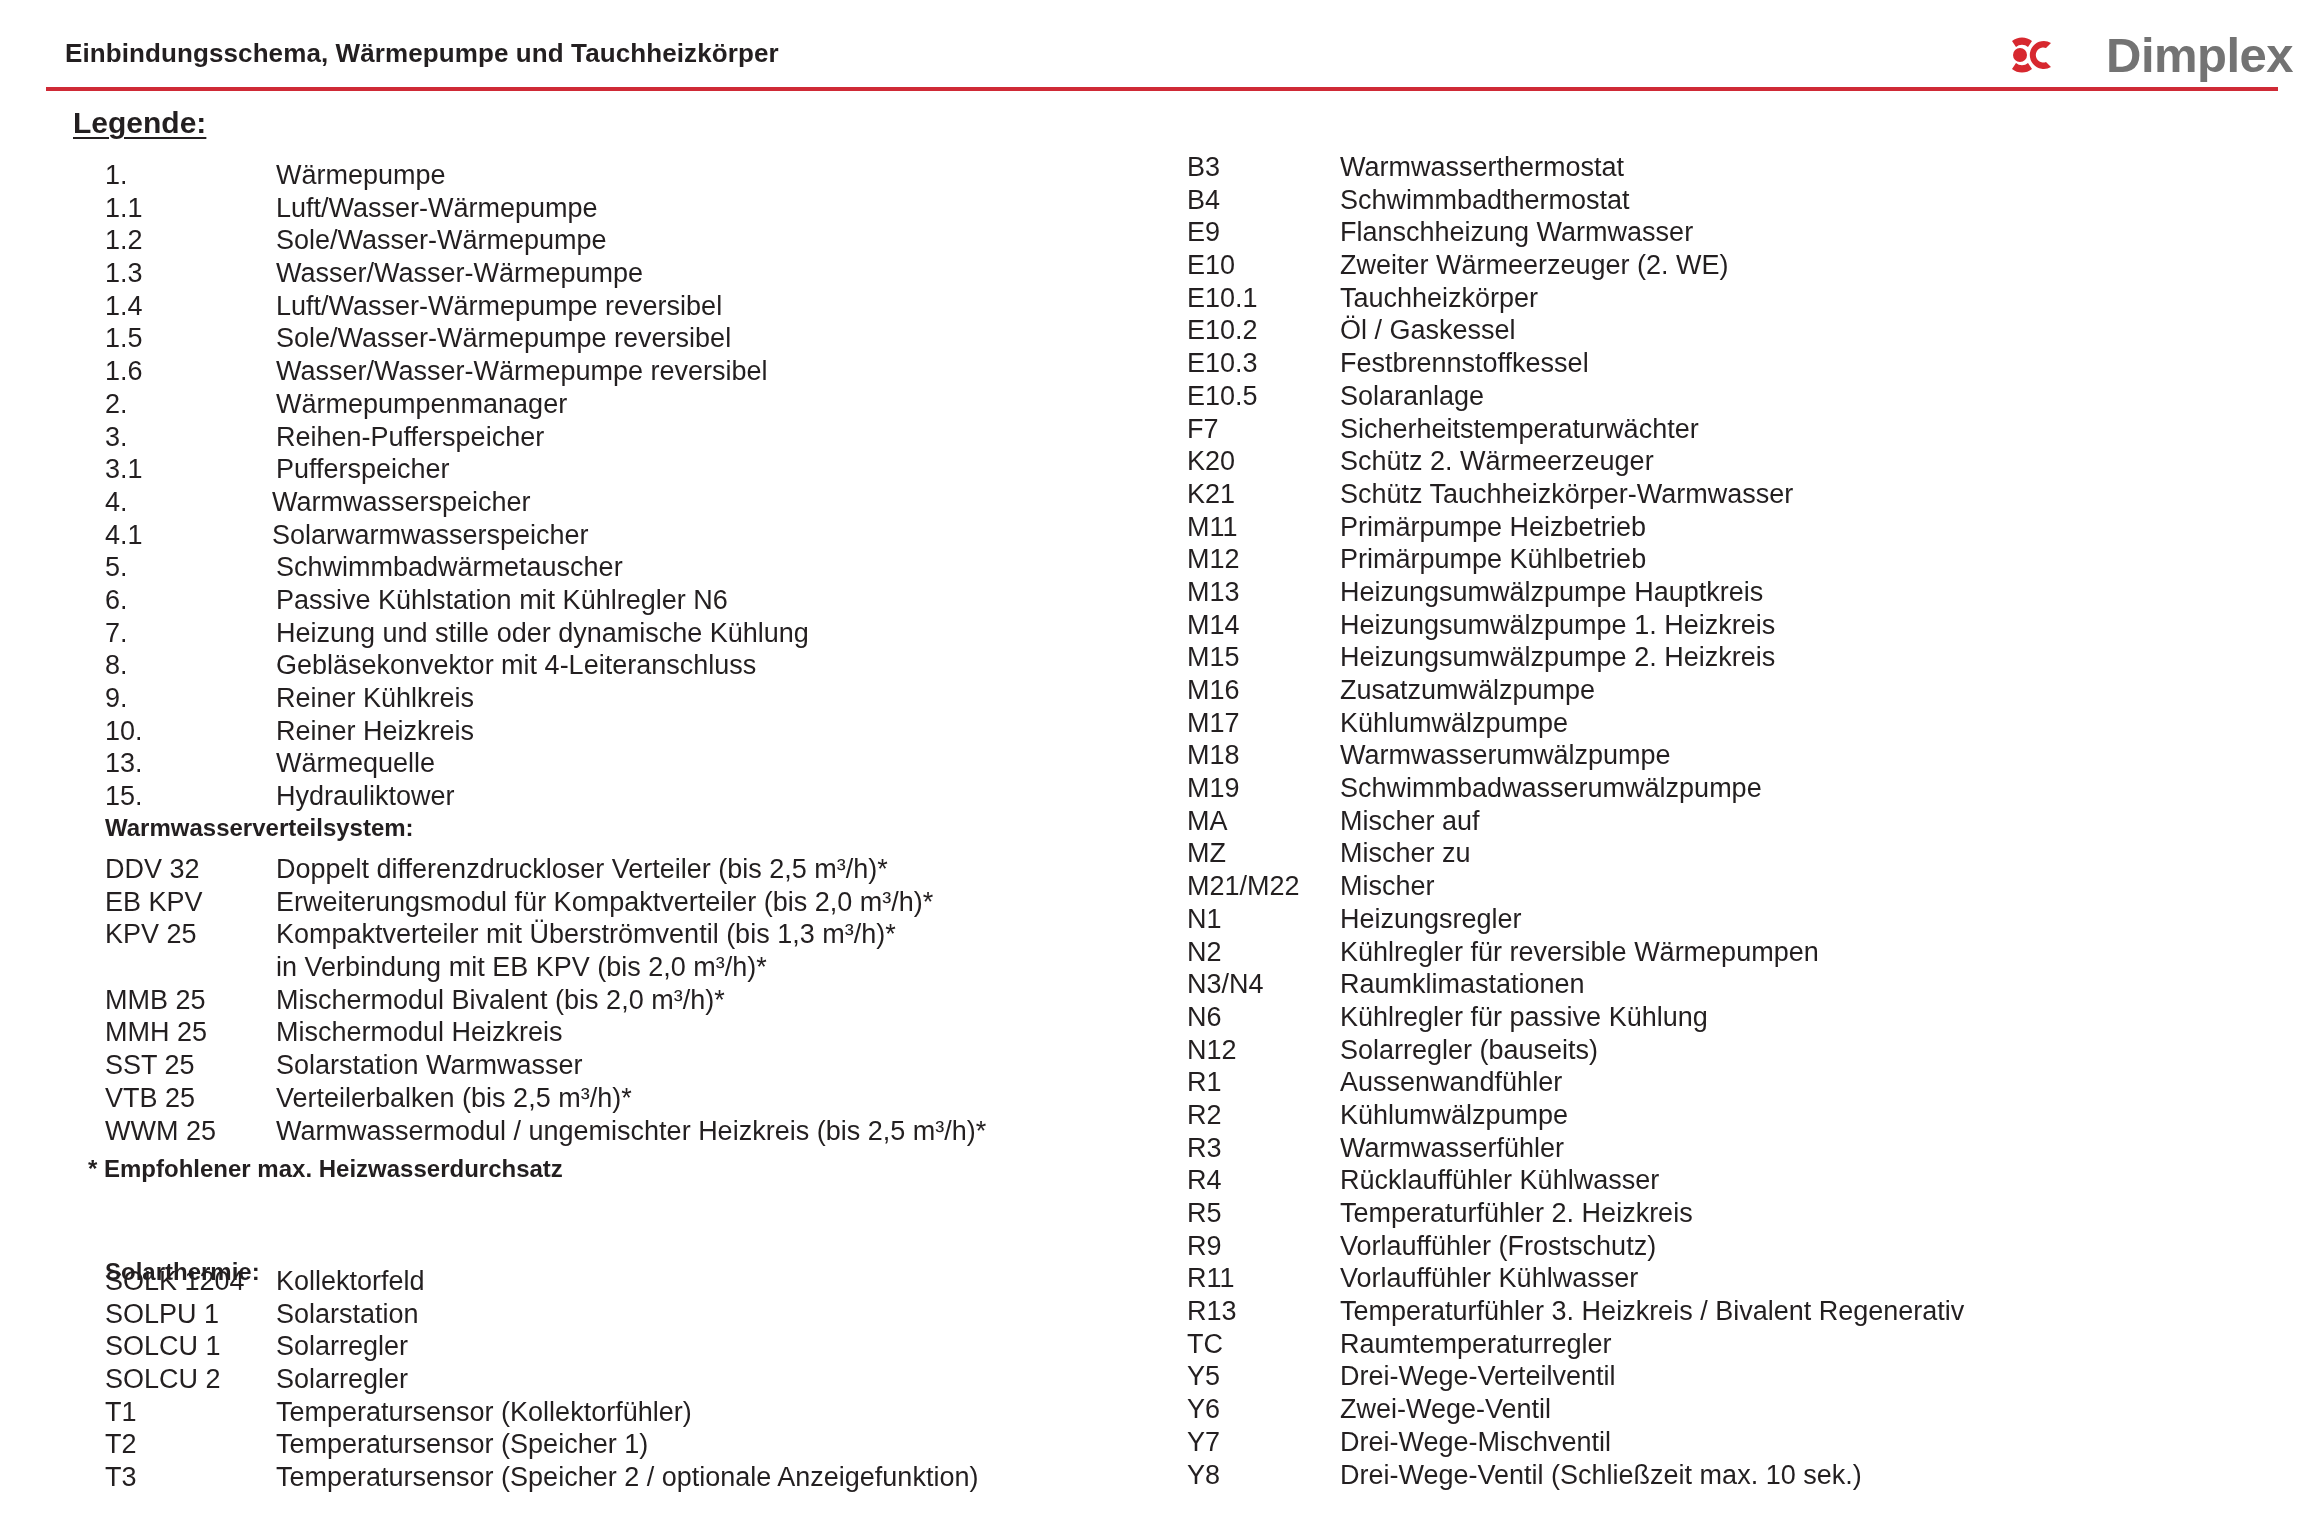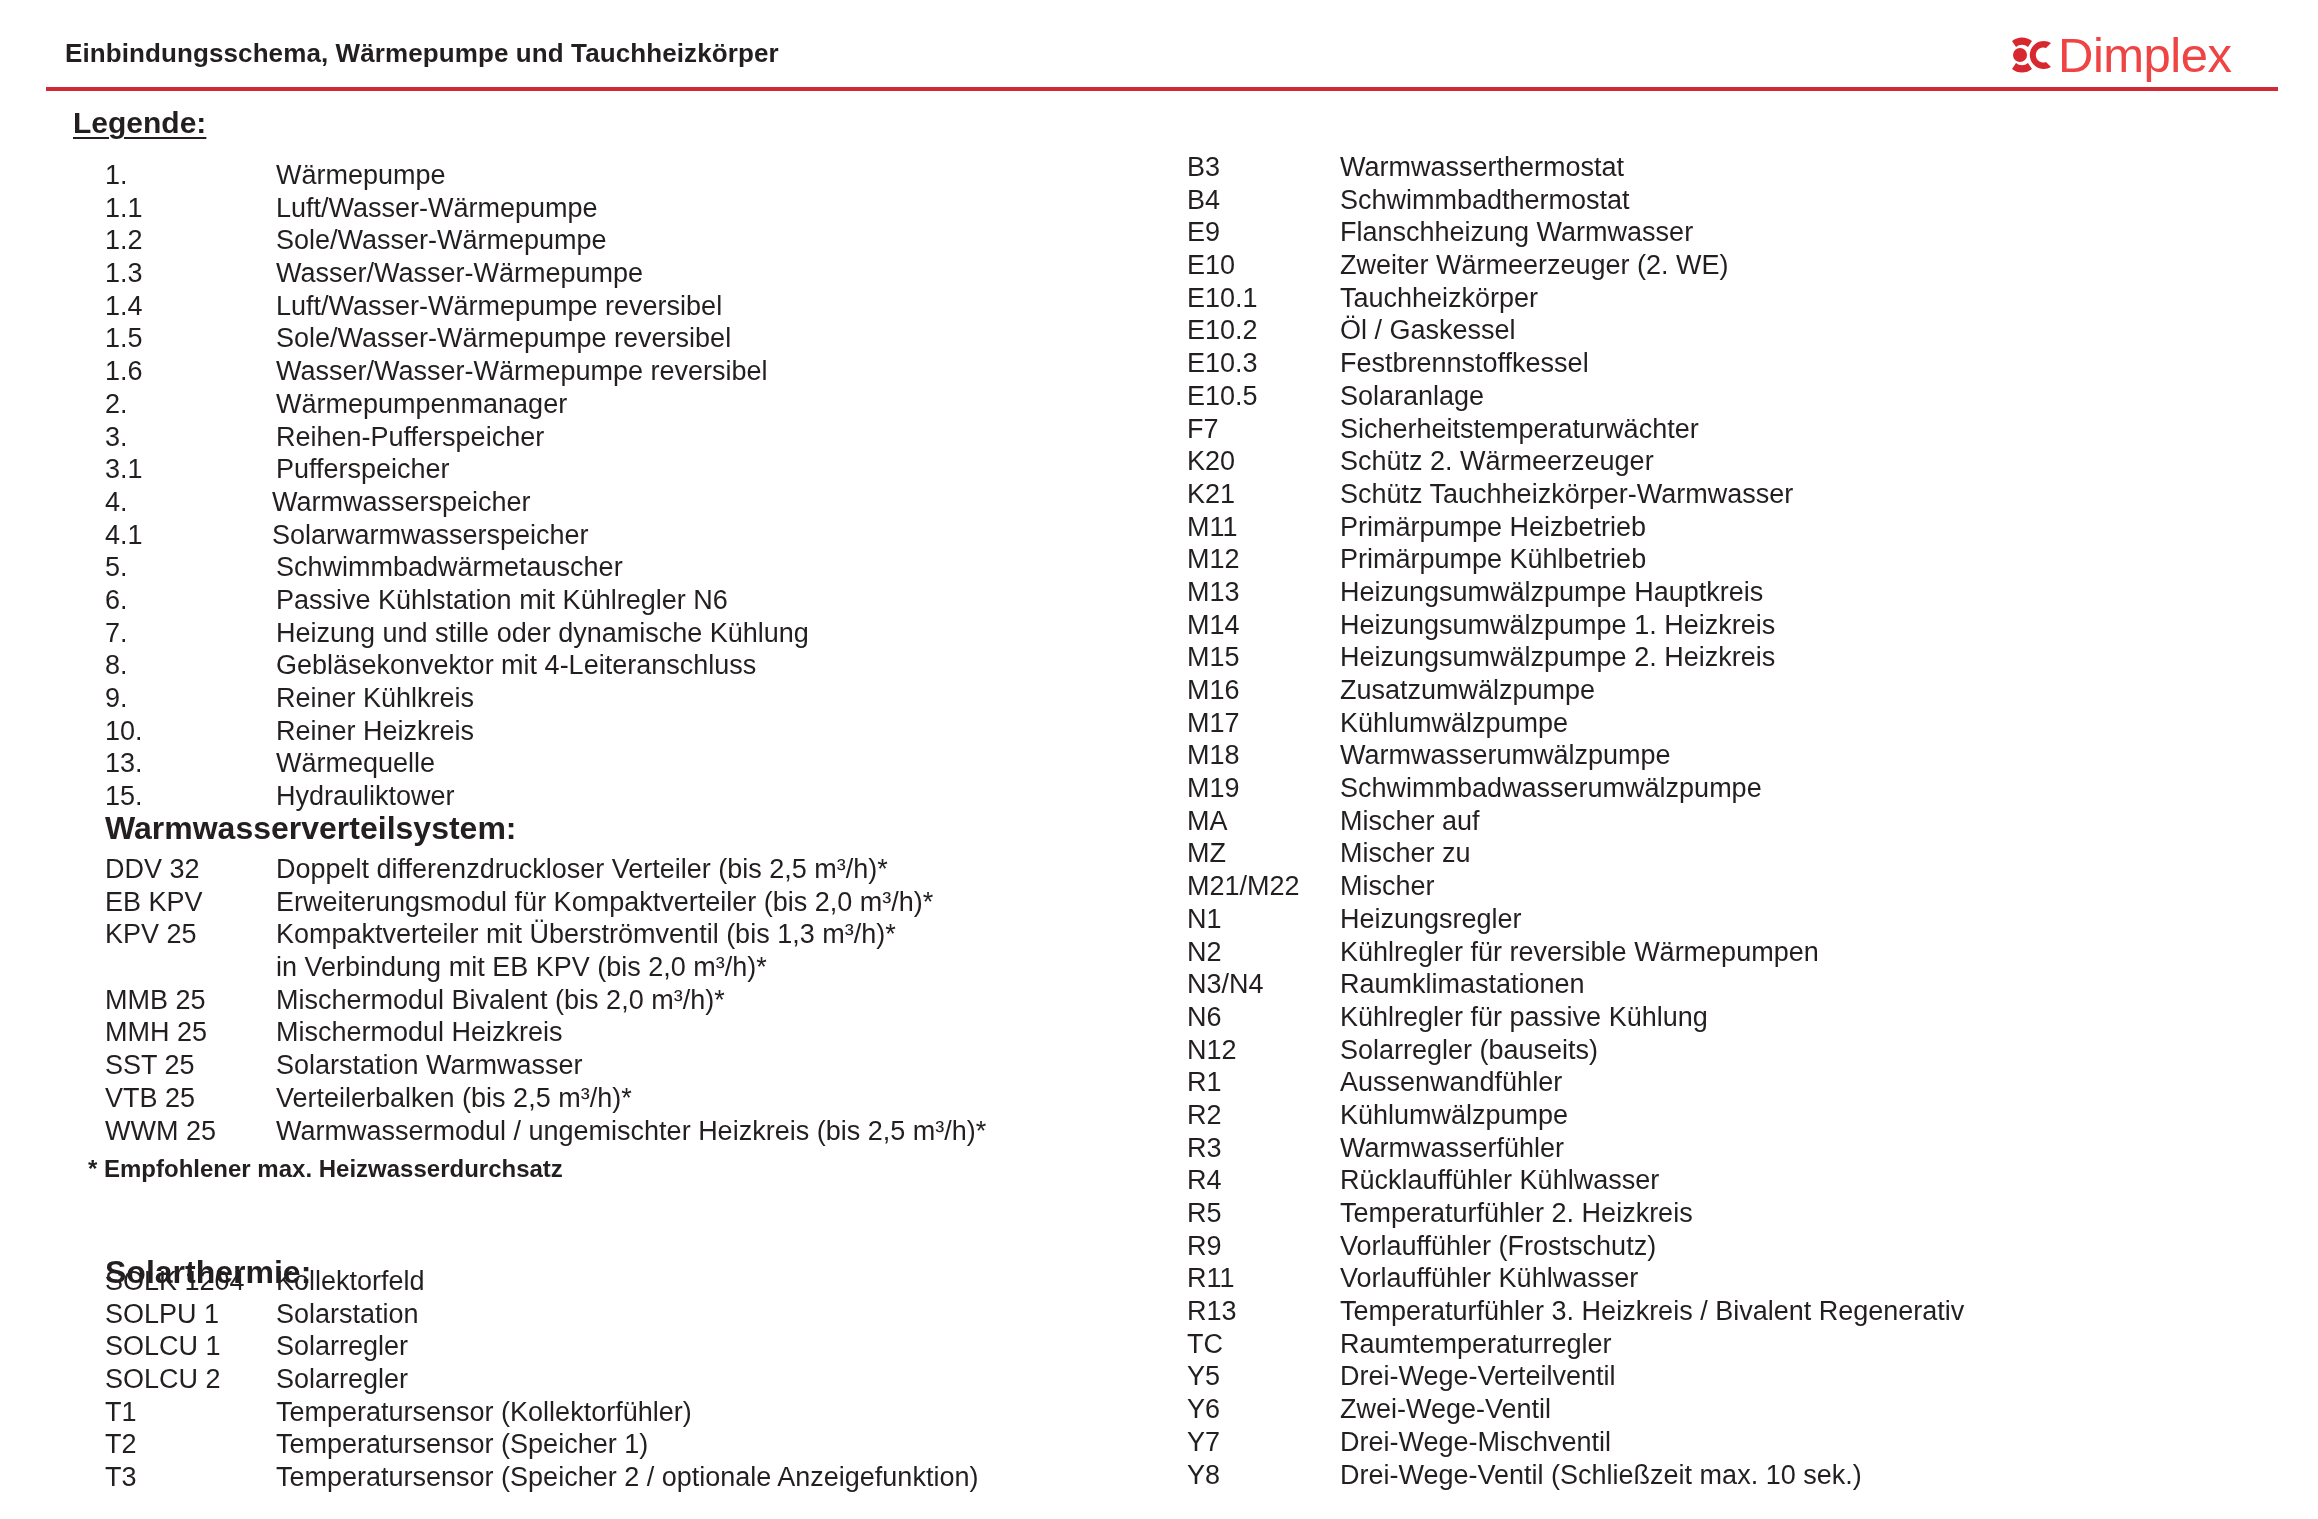--- a/index.html
+++ b/index.html
@@ -2,30 +2,30 @@
 <html><head>
 <meta charset="utf-8">
 <style>
   html, body { margin:0; padding:0; background:#ffffff; }
   body { width:2318px; height:1519px; position:relative; overflow:hidden;
          font-family:"Liberation Sans", sans-serif; color:#231f20; }
   .header-title { position:absolute; left:65px; top:38px; font-size:26px; font-weight:bold; letter-spacing:0.1px; }
   .header-rule { position:absolute; left:46px; top:87px; width:2232px; height:4px; background:#cf2a36; }
   .logo { position:absolute; left:2010px; top:30px; height:50px; display:flex; align-items:center; }
   .logo svg { width:42px; height:40px; margin-right:6px; }
-  .logo-text { font-size:49px; font-weight:normal; color:#ef4444; letter-spacing:-0.5px; line-height:1; }
+  .logo-text { font-size:49px; font-weight:bold; color:#737373; letter-spacing:-0.5px; line-height:1;margin-left:48px; }
   .legend-heading { position:absolute; left:73px; top:106px; font-size:30px; font-weight:bold; text-decoration:underline; text-underline-offset:4px; text-decoration-thickness:2px; }
   .list { position:absolute; margin:0; padding:0; list-style:none; }
   .row { height:32.7px; line-height:32.7px; font-size:27px; white-space:nowrap; position:relative; }
   .code { position:absolute; left:0; top:0; }
   .desc { position:absolute; top:0; }
   .shift { margin-left:-4px; }
   #list-main { left:105px; top:159px; }
   #list-main .desc { left:171px; }
-  .section-heading { position:absolute; left:105px; font-size:32px; font-weight:bold; line-height:30px; }
+  .section-heading { position:absolute; left:105px; font-size:24px; font-weight:bold; line-height:30px; }
   #list-ww { left:105px; top:853px; }
   #list-ww .desc { left:171px; }
   .footnote { position:absolute; left:88px; top:1154px; font-size:24px; font-weight:bold; line-height:30px; }
   #list-solar { left:105px; top:1265px; }
   #list-solar .desc { left:171px; }
   #list-right { left:1187px; top:151px; }
   #list-right .desc { left:153px; }
 </style>
 </head>
 <body>

